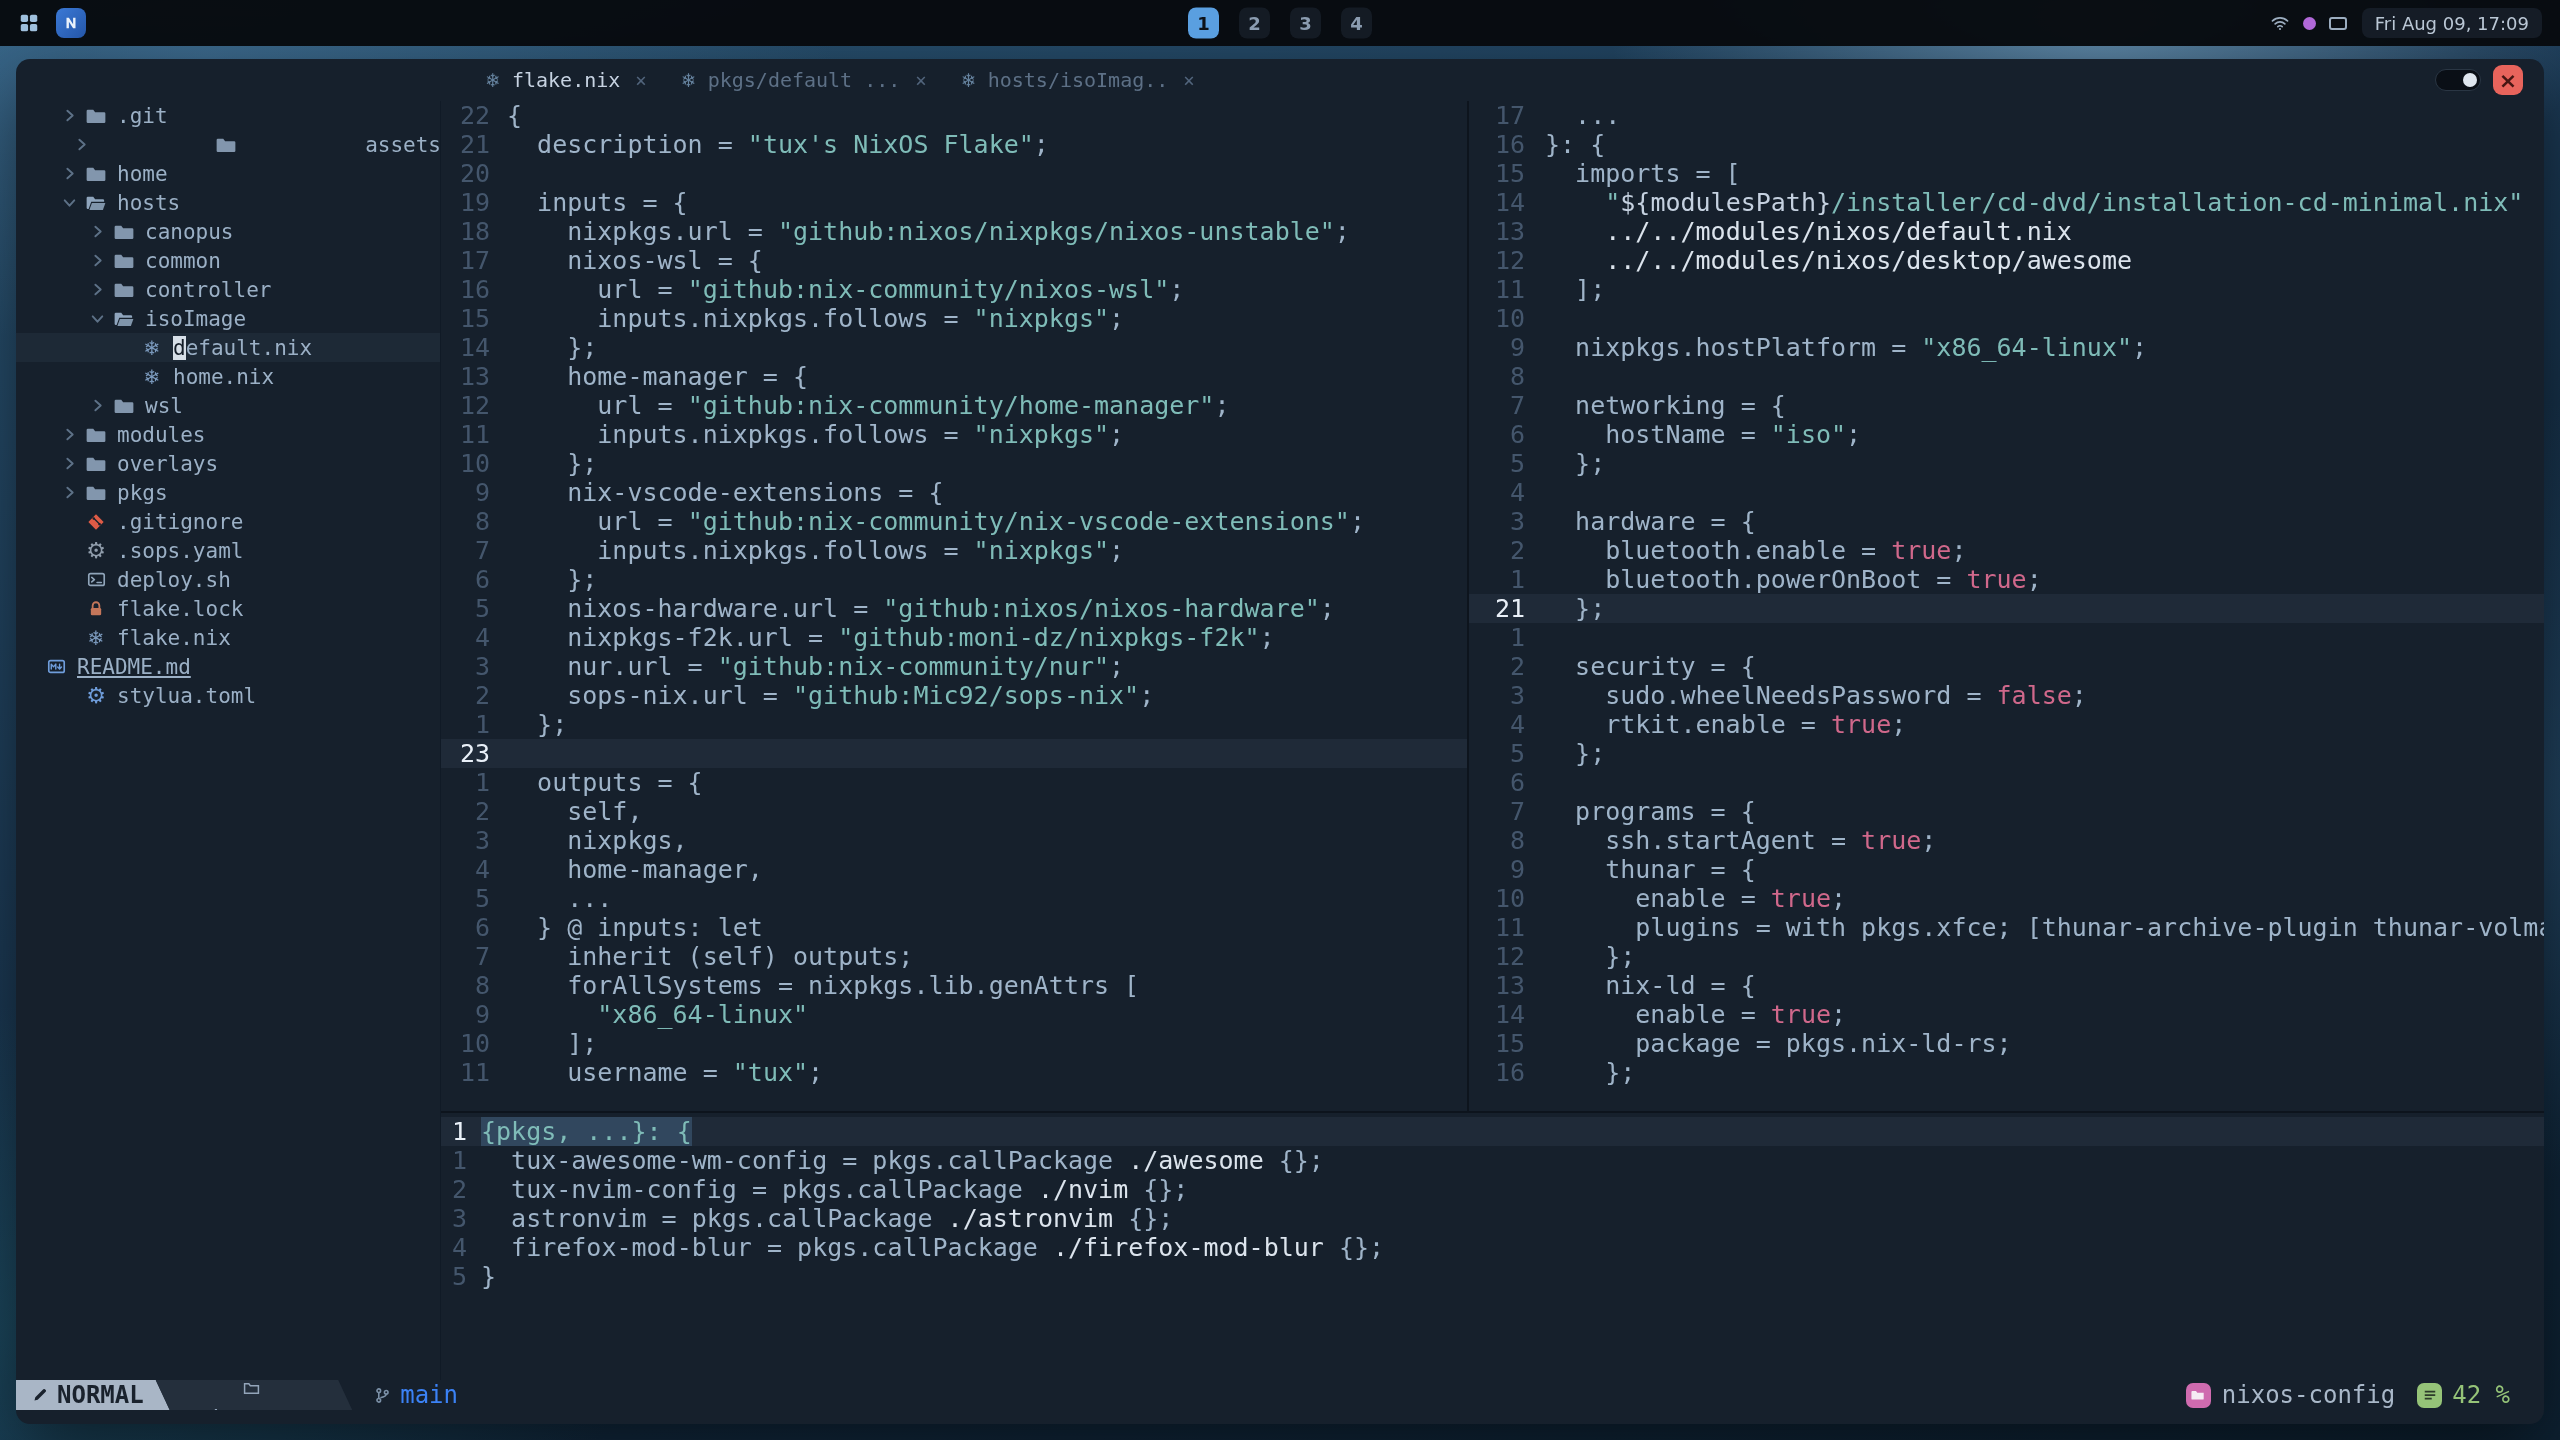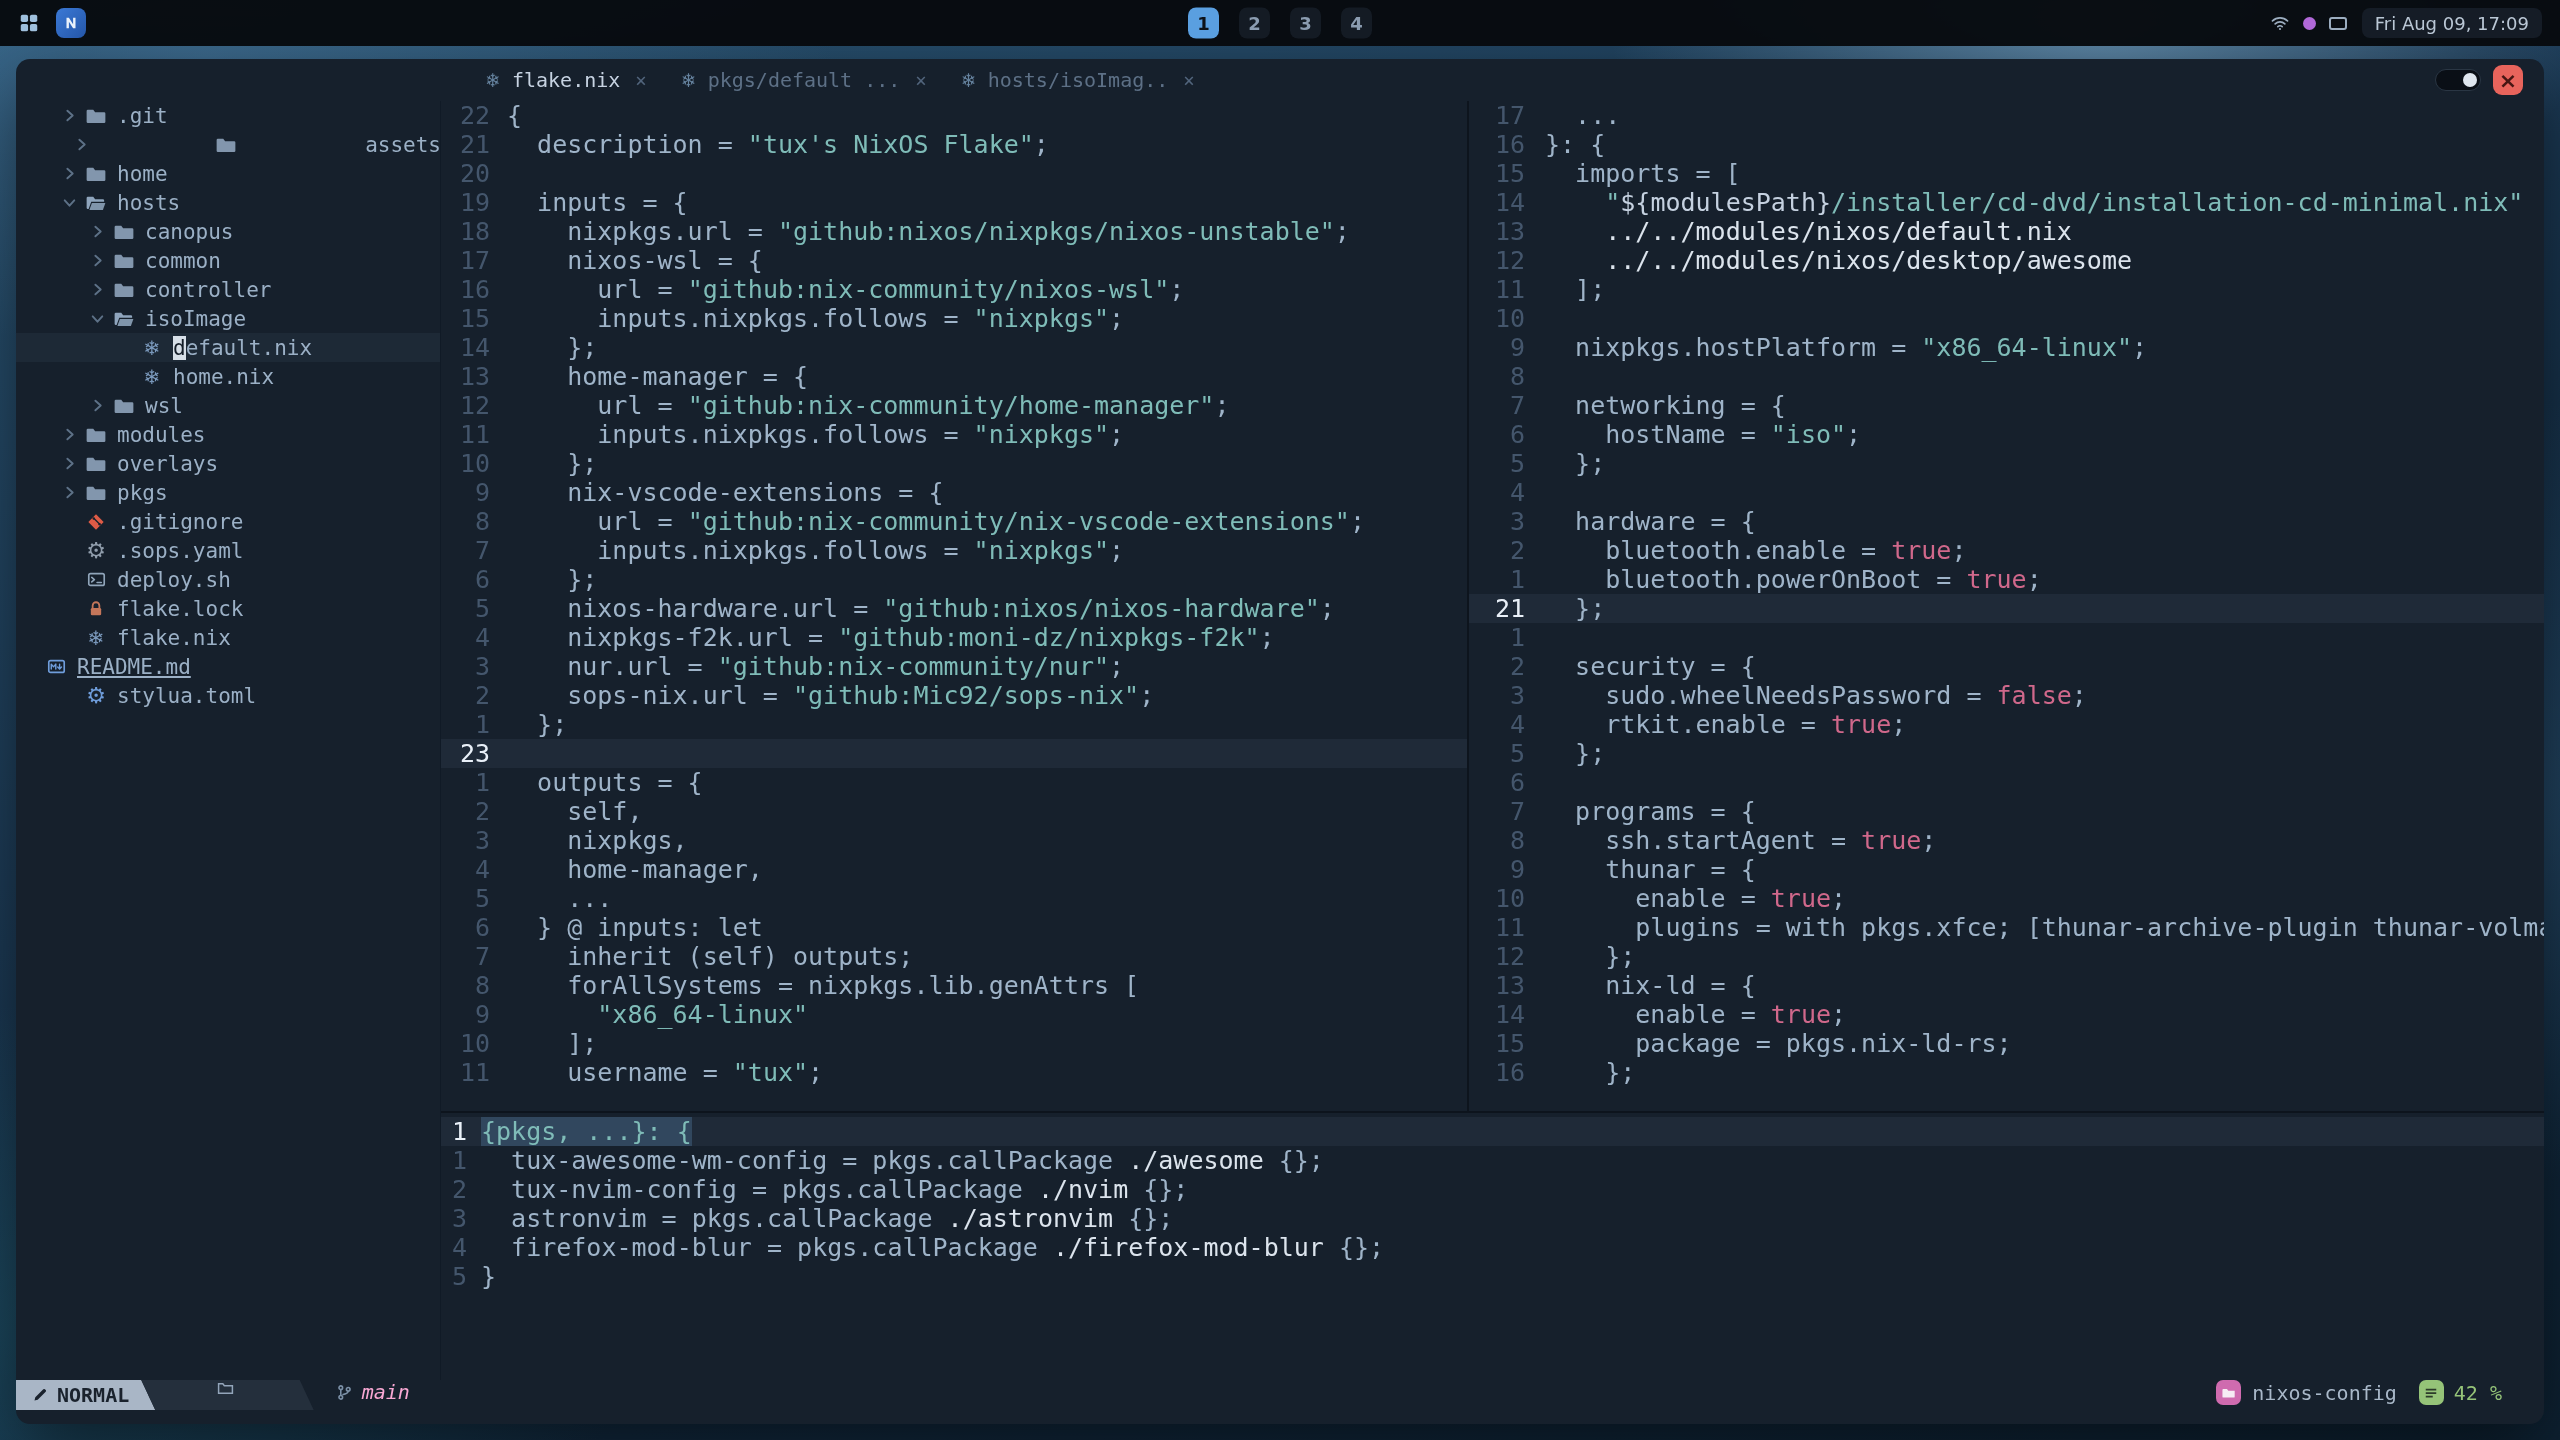--- a/index.html
+++ b/index.html
@@ -81,28 +81,28 @@
   .ln{ color:#44566c; text-align:right; flex:none; }
   .ln.cur{ color:#e9f0f8; }
   #ed-flake .ln{ width:49px; } #ed-flake .ct{ margin-left:17px; }
   #ed-hosts .ln{ width:56px; } #ed-hosts .ct{ margin-left:20px; }
   #ed-pkgs  .ln{ width:26px; } #ed-pkgs  .ct{ margin-left:14px; }
   .tk-str{ color:#7fbcb8; } .tk-bool{ color:#d0688b; }
   .tk-path{ color:#dce4ed; } .tk-interp{ color:#c5d1e0; }
   .sel{ background:#31475e; color:#7fbcb8; }
 
   
-  .statusline{ position:absolute; left:0; right:16px; top:1321px; height:30px;
-    display:flex; align-items:flex-start; font-family:"DejaVu Sans Mono", monospace; font-size:20px; }
+  .statusline{ position:absolute; left:0; right:8px; top:1321px; height:30px;
+    display:flex; align-items:center; font-family:"DejaVu Sans Mono", monospace; font-size:24px; }
   .seg{ height:30px; display:flex; align-items:center; gap:9px; }
   .seg-mode{ background:#a9b6c6; color:#1a222d; font-weight:bold; padding:0 26px 0 16px;
     clip-path:polygon(0 0, calc(100% - 14px) 0, 100% 100%, 0 100%); }
   .seg-buf{ background:#242f3c; color:#93a5ba; padding:0 28px 0 24px; margin-left:-14px;
     clip-path:polygon(0 0, calc(100% - 14px) 0, 100% 100%, 14px 100%);flex-direction:column; }
-  .branch{ display:flex; align-items:center; gap:9px; color:#f9a8d4; margin-left:22px;font-style:italic; }
+  .branch{ display:flex; align-items:center; gap:9px; color:#3b82f6; margin-left:22px; }
   .sl-right{ margin-left:auto; display:flex; align-items:center; padding-right:26px; }
   .proj-icon{ width:25px; height:25px; border-radius:7px; background:#cf6baf;
     display:flex; align-items:center; justify-content:center; }
   .proj-label{ color:#a9b8c9; margin-left:11px; }
   .pct-chip{ width:25px; height:25px; border-radius:7px; background:#95c378;
     display:flex; align-items:center; justify-content:center; margin-left:22px; }
   .pct-text{ color:#95c378; margin-left:10px; }
 </style>
 </head>
 <body>

